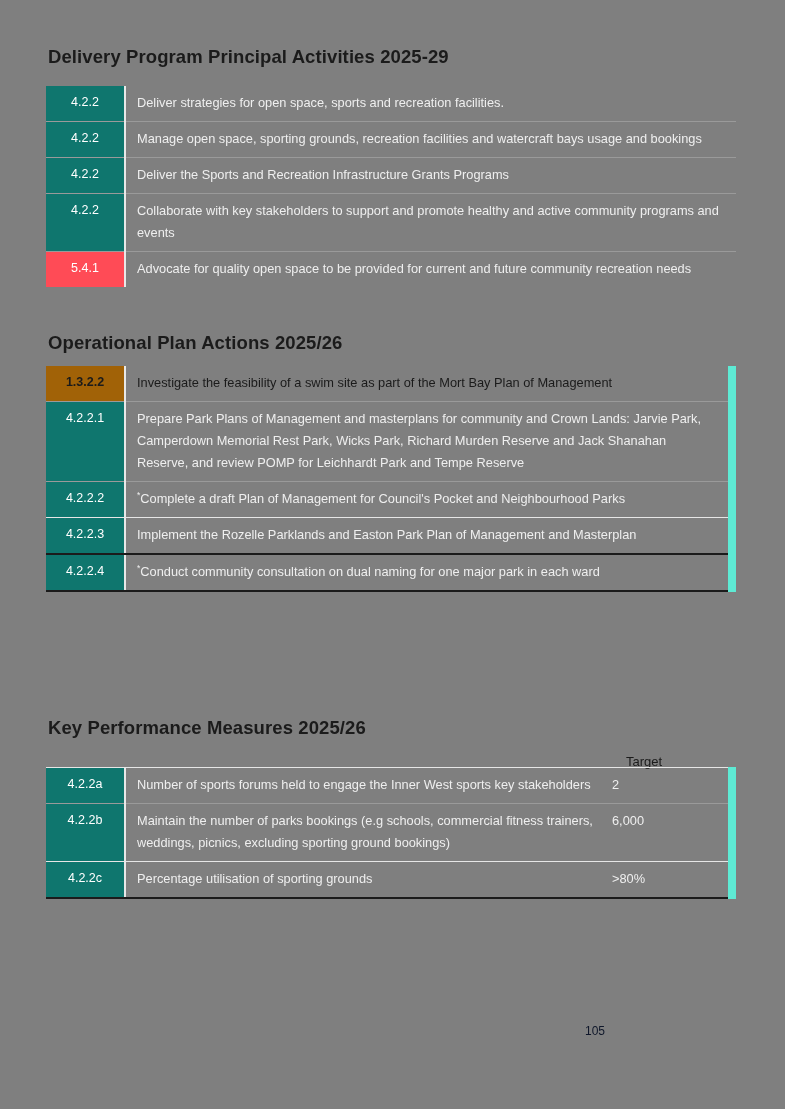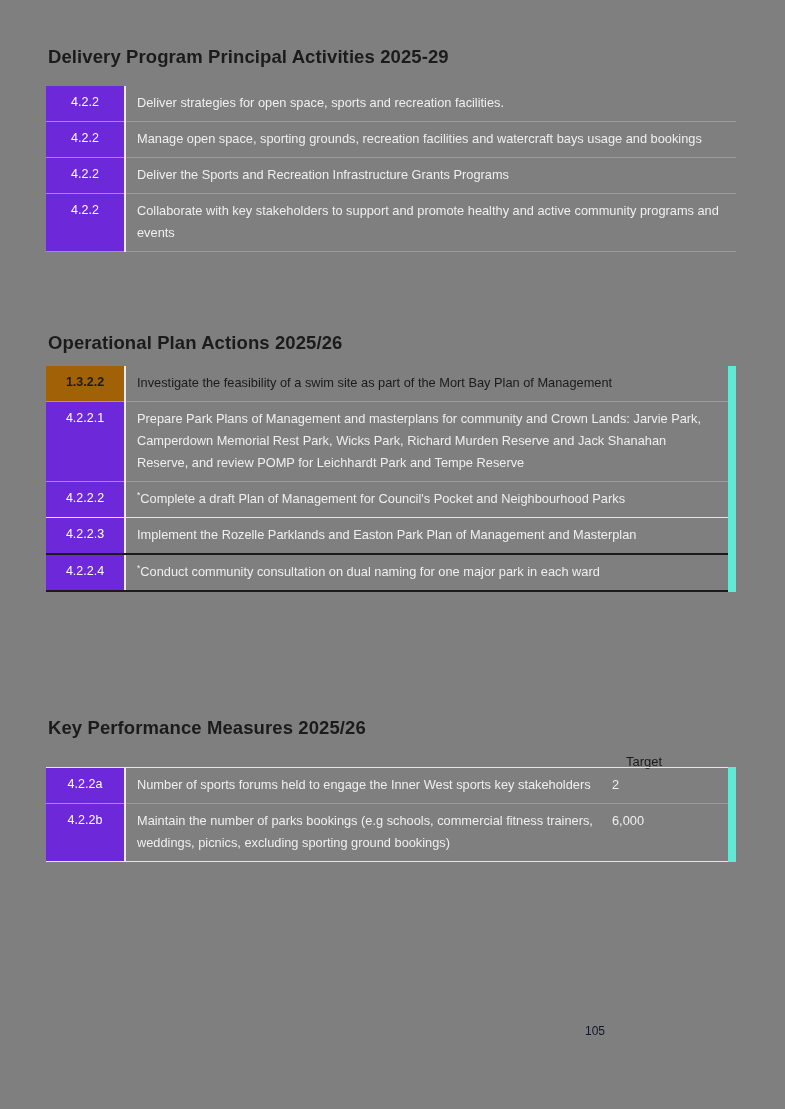--- a/index.html
+++ b/index.html
@@ -47,21 +47,21 @@
   }
 
   
   .code-cell {
     width: 70px;
     text-align: center;
     color: #ffffff;
     font-size: 12.5px;
     padding: 7px 4px 8px 4px !important;
     line-height: 1.45;
-    background: #6d28d9;
+    background: #0f766e;
     border-right: 2px solid #e8e8e8;
   }
   .code-cell.red {
     background: #ff4b56;
   }
   .code-cell.green {
     background: #a16207;
     color: #1b1b1b;
     font-weight: bold;
   }
@@ -137,20 +137,24 @@
         <td class="desc-cell">Manage open space, sporting grounds, recreation facilities and watercraft bays usage and bookings</td>
       </tr>
       <tr class="sep-thin">
         <td class="code-cell">4.2.2</td>
         <td class="desc-cell">Deliver the Sports and Recreation Infrastructure Grants Programs</td>
       </tr>
       <tr class="sep-thin">
         <td class="code-cell">4.2.2</td>
         <td class="desc-cell">Collaborate with key stakeholders to support and promote healthy and active community programs and events</td>
       </tr>
+      <tr>
+        <td class="code-cell red">5.4.1</td>
+        <td class="desc-cell">Advocate for quality open space to be provided for current and future community recreation needs</td>
+      </tr>
     </tbody>
   </table>
 
   <div class="section-heading" style="top: 332px;">Operational Plan Actions 2025/26</div>
 
   <table class="doc-table bordered-right" style="top: 366px;">
     <tbody>
       <tr class="sep-thin">
         <td class="code-cell green">1.3.2.2</td>
         <td class="desc-cell dark">
@@ -193,18 +197,23 @@
       <tr class="top-rule sep-thin">
         <td class="code-cell">4.2.2a</td>
         <td class="desc-cell">Number of sports forums held to engage the Inner West sports key stakeholders</td>
         <td class="target-cell">2</td>
       </tr>
       <tr class="sep-light">
         <td class="code-cell">4.2.2b</td>
         <td class="desc-cell">Maintain the number of parks bookings (e.g schools, commercial fitness trainers, weddings, picnics, excluding sporting ground bookings)</td>
         <td class="target-cell">6,000</td>
       </tr>
+      <tr class="sep-dark">
+        <td class="code-cell">4.2.2c</td>
+        <td class="desc-cell">Percentage utilisation of sporting grounds</td>
+        <td class="target-cell">&gt;80%</td>
+      </tr>
     </tbody>
   </table>
 
   <div class="page-number" style="top: 1024px;">105</div>
 
 </div>
 
 </body></html>

